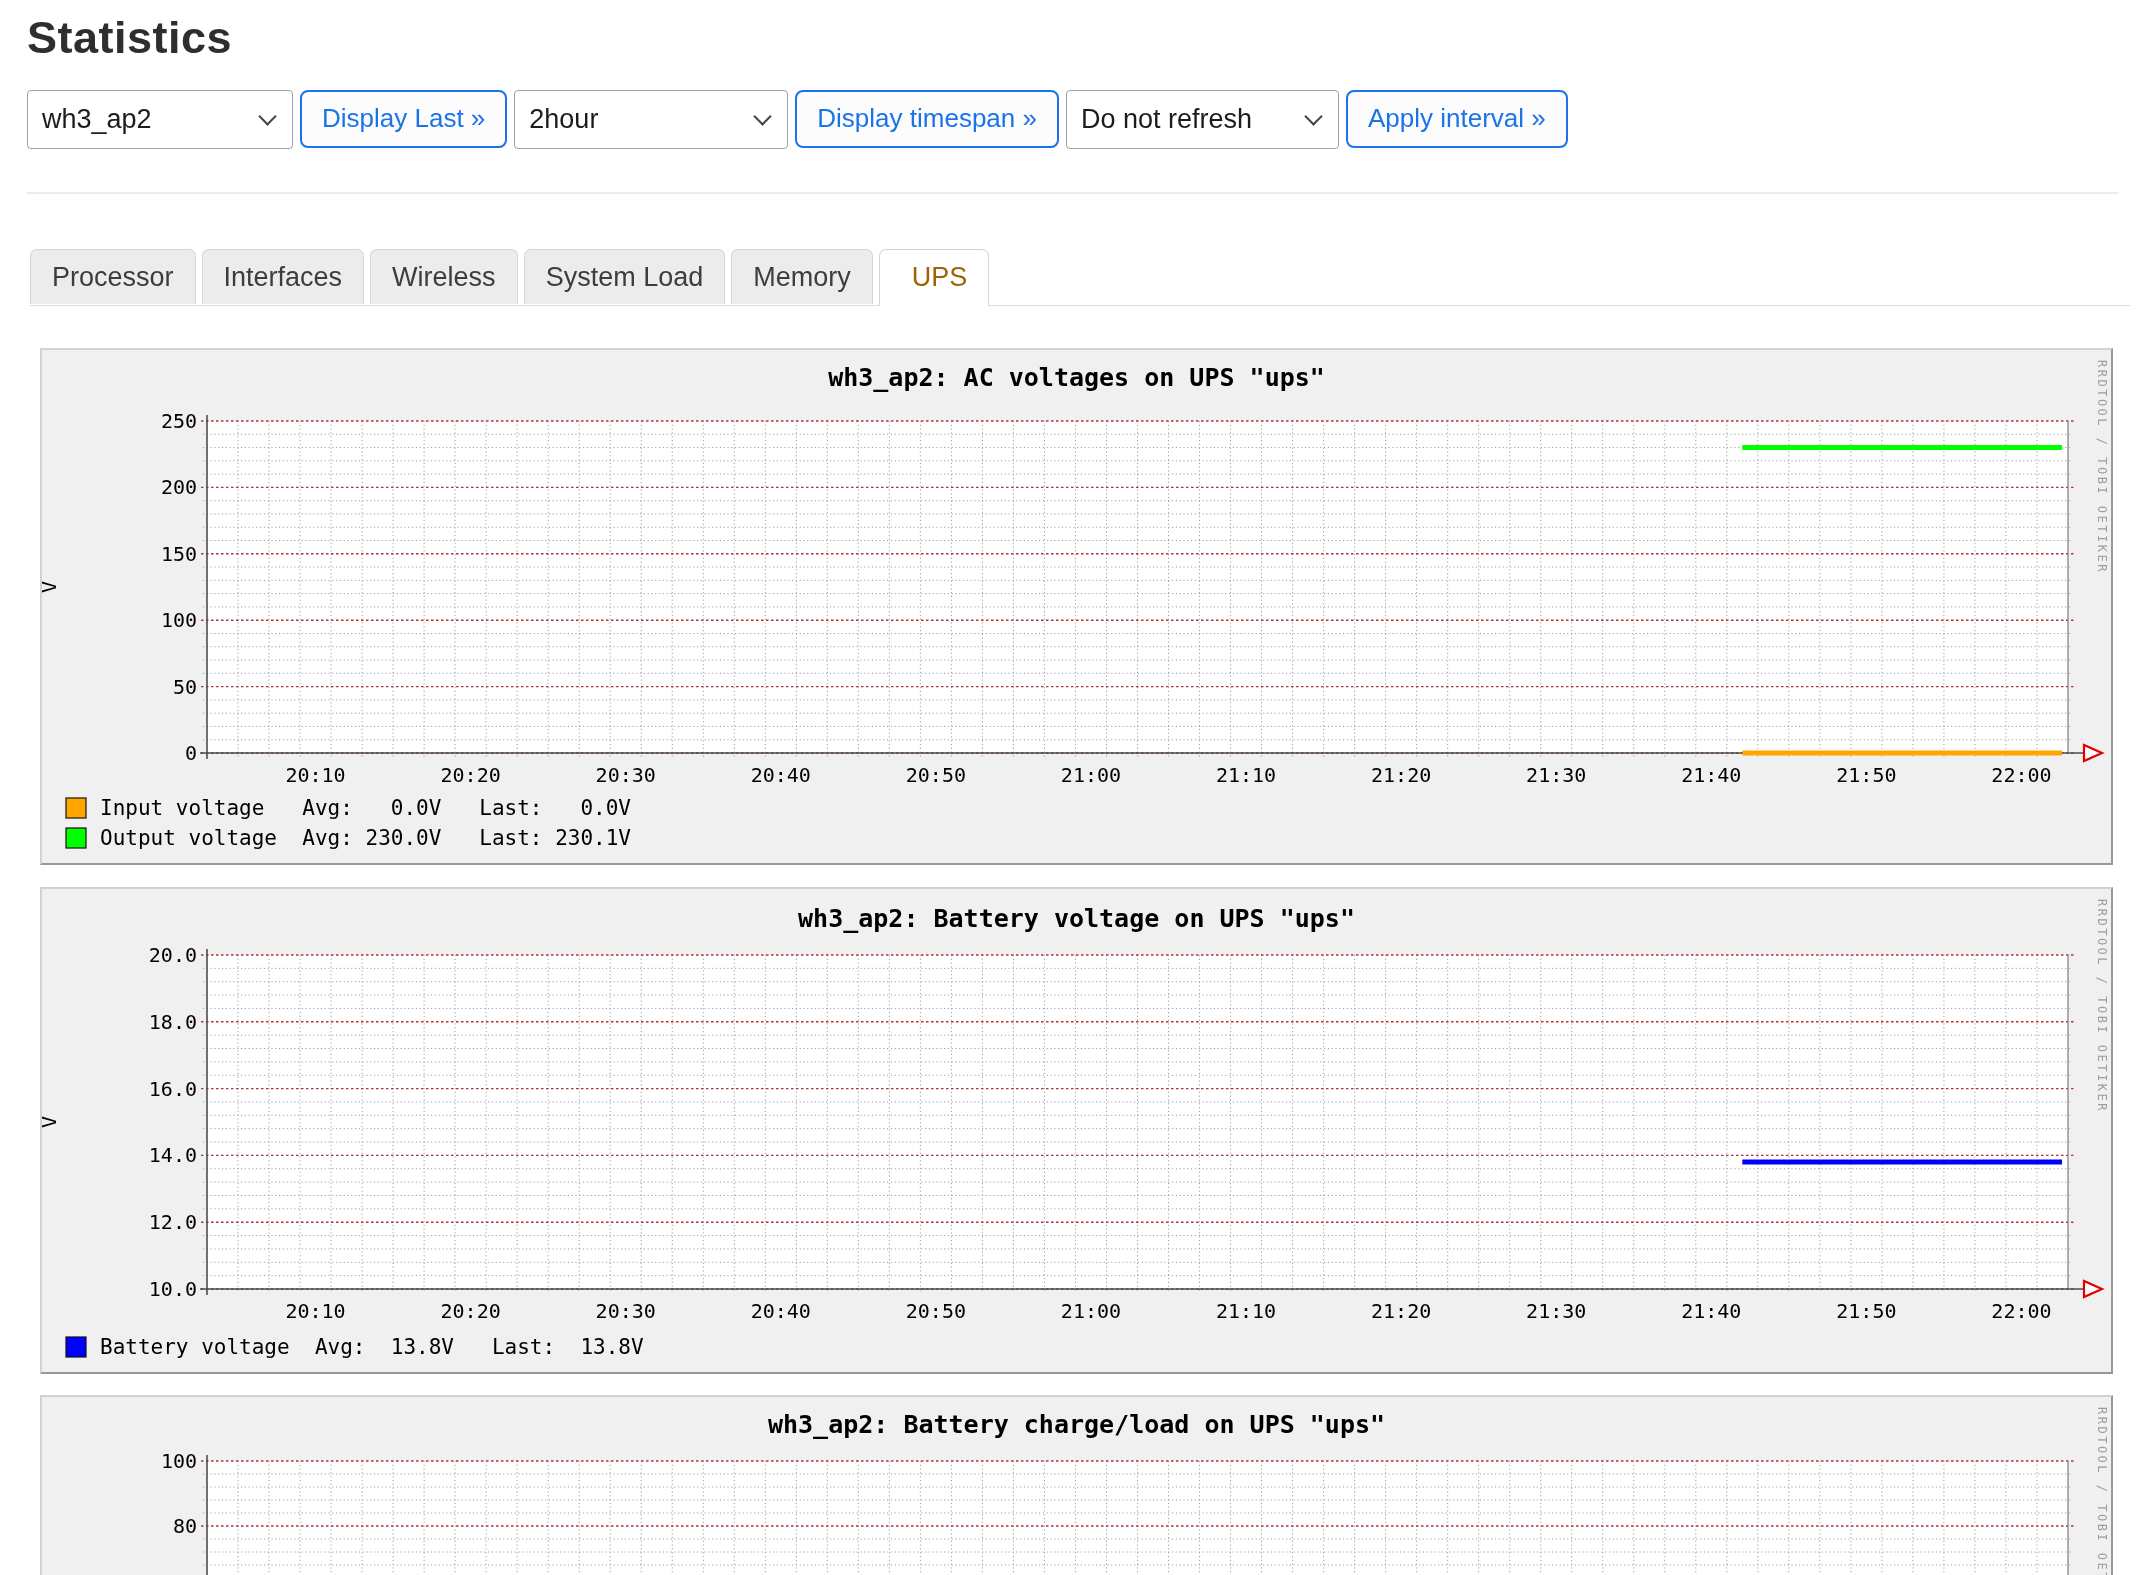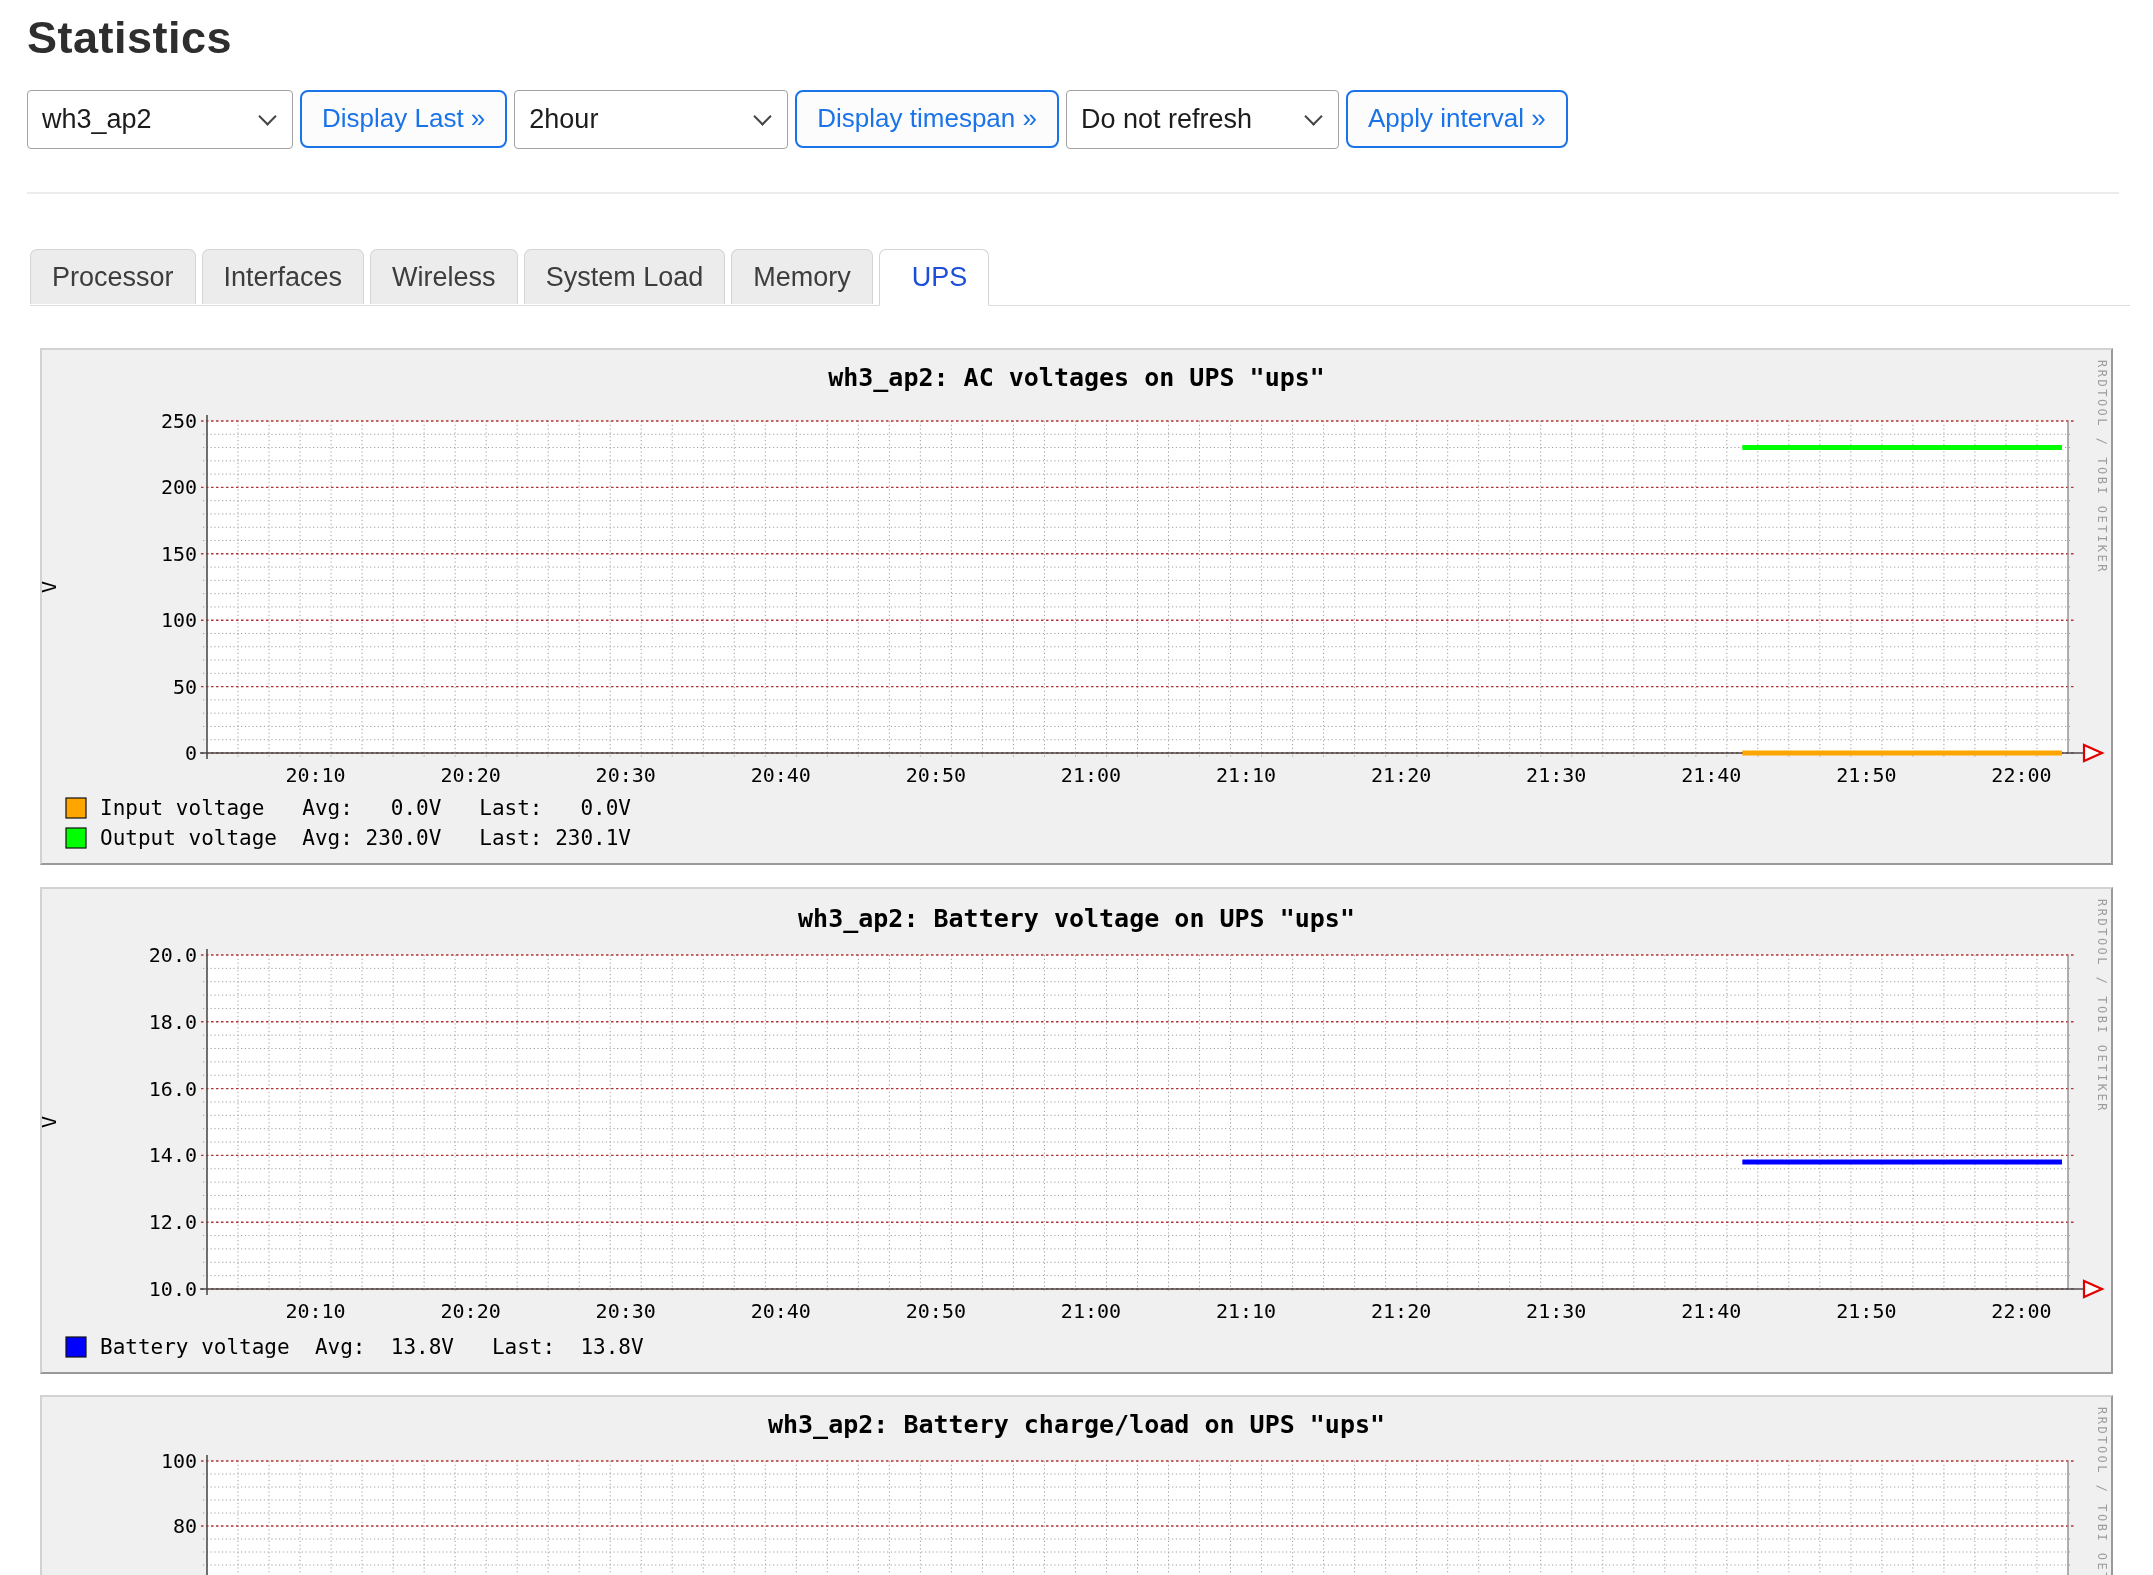--- a/index.html
+++ b/index.html
@@ -24,21 +24,21 @@
   }
   .divider{margin-top:44px;width:2092px;border-top:2px solid #ececec;}
   .tabs{display:flex;align-items:center;gap:6px;margin-top:55px;margin-left:3px;
     width:2100px;border-bottom:1px solid #dcdcdc;}
   .tab{
     height:54px;line-height:54px;padding:0 21px;font-size:27px;color:#3d3d3d;
     background:#ececec;border:1px solid #d4d4d4;border-bottom:none;
     border-radius:7px 7px 0 0;cursor:pointer;white-space:nowrap;
   }
   .tab.active{
-    background:#fff;color:#1d4ed8;height:55px;line-height:55px;
+    background:#fff;color:#a16207;height:55px;line-height:55px;
     border-bottom:1px solid #fff;margin-bottom:-1px;padding-left:32px;
   }
   .panels{margin-top:42px;}
   .panel{
     width:2069px;margin-left:13px;background:#f0f0f0;
     border:2px solid;border-color:#d2d2d2 #999 #999 #d2d2d2;
   }
   .p1{height:513px;margin-bottom:22px;}
   .p2{height:483px;margin-bottom:21px;}
   .p3{height:515px;}

